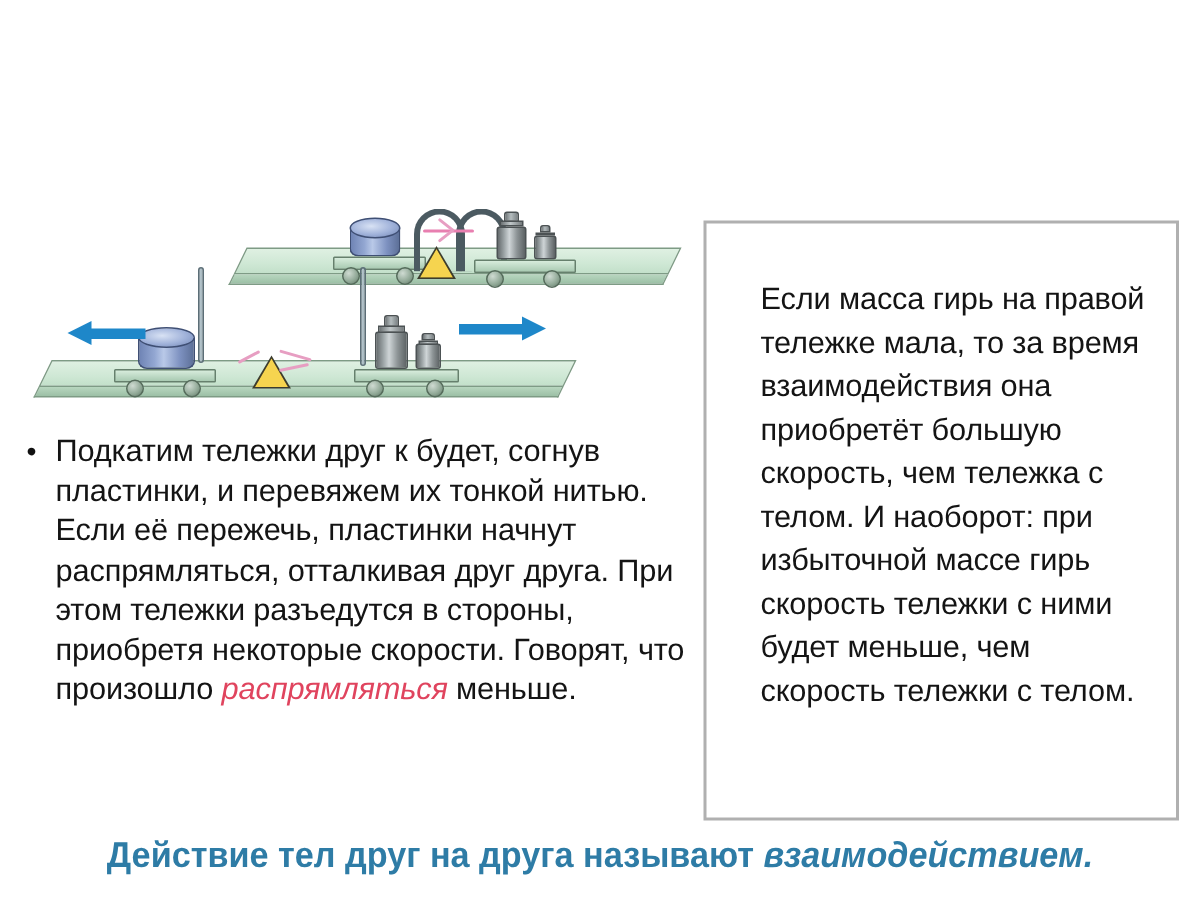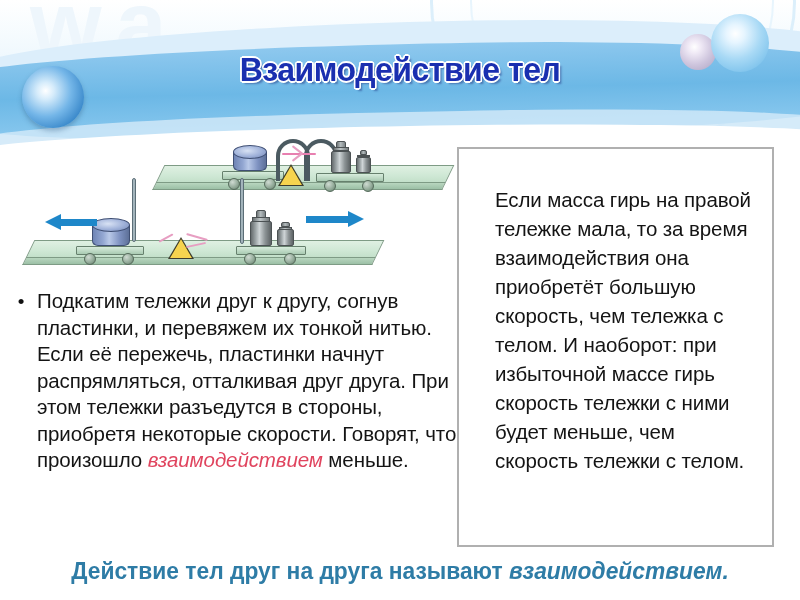--- a/index.html
+++ b/index.html
@@ -114,51 +114,36 @@
   .arrow.left .shaft{right:0;left:14px;}
   .arrow.left .head{left:0;border-right:16px solid #1e87c9;}
 
   
   .bulletBlock{position:absolute;left:14px;top:288px;width:452px;display:flex;gap:9px;}
   .bulletDot{flex:0 0 auto;width:14px;font-size:19px;line-height:28px;color:#111;text-align:center;}
   .bulletText{flex:1 1 auto;font-size:20.5px;line-height:26.5px;color:#141414;
               letter-spacing:-0.1px;}
   .em-red{color:#e0445e;font-style:italic;font-weight:normal;}
 
-  .sidebox{position:absolute;left:457px;top:147px;width:317px;height:400px;
+  .sidebox{position:absolute;left:469px;top:147px;width:317px;height:400px;
            background:#ffffff;border:2px solid #b0b0b0;box-sizing:border-box;}
   .sideboxText{position:absolute;left:36px;top:36px;width:258px;
            font-size:20.5px;line-height:29px;color:#141414;letter-spacing:-0.1px;}
 
   .footer{position:absolute;left:0;top:557px;width:800px;text-align:center;
           font-family:"Liberation Sans","DejaVu Sans",sans-serif;
           font-weight:bold;font-size:24px;color:#2e7ca6;transform:scaleX(.95);
           text-shadow:0 1px 1px rgba(255,255,255,.9);}
   .footer .it{font-style:italic;}
 </style>
 </head>
 <body>
 
 <div id="slide">
 
-  <div class="banner">
-    <div class="bannerWatermark">wa</div>
-    <div class="arcline" style="left:430px;top:-150px;width:360px;height:300px;border-color:#d8edfb;border-width:3px;"></div>
-    <div class="arcline" style="left:470px;top:-130px;width:300px;height:260px;border-color:#e6f4fd;border-width:2px;"></div>
-    <div class="swoosh-pale"></div>
-    <div class="swoosh-main"></div>
-    <div class="swoosh-low"></div>
-    <div class="swoosh-white"></div>
-
-    <div class="sphere" id="sphere-small-right"></div>
-    <div class="sphere" id="sphere-big-right"></div>
-    <div class="sphere" id="sphere-left"></div>
-
-    <div class="title">Взаимодействие тел</div>
-  </div>
 
   <div class="figure">
 
     <div class="plank" style="left:150px;top:25px;width:290px;height:18px;transform:skewX(-26deg);">
       <div class="top"></div>
         <div class="edge"></div>
     </div>
 
     <div class="cyl" style="left:223px;top:5px;width:34px;height:26px;">
       <div class="body"></div>
@@ -238,21 +223,21 @@
       <div class="wheel" style="left:48px;top:7px;"></div>
     </div>
     <div class="arrow right" style="left:296px;top:74px;width:58px;">
       <div class="shaft"></div>
         <div class="head"></div>
     </div>
   </div>
 
   <div class="bulletBlock">
     <div class="bulletDot">•</div>
-    <div class="bulletText"><span>Подкатим тележки друг к другу, согнув пластинки, и перевяжем их тонкой нитью. Если её пережечь, пластинки начнут распрямляться, отталкивая друг друга. При этом тележки разъедутся в стороны, приобретя некоторые скорости. Говорят, что произошло </span><span class="em-red">взаимодействием</span><span> меньше.</span></div>
+    <div class="bulletText"><span>Подкатим тележки друг к будет, согнув пластинки, и перевяжем их тонкой нитью. Если её пережечь, пластинки начнут распрямляться, отталкивая друг друга. При этом тележки разъедутся в стороны, приобретя некоторые скорости. Говорят, что произошло </span><span class="em-red">распрямляться</span><span> меньше.</span></div>
   </div>
 
   <div class="sidebox">
     <div class="sideboxText">Если масса гирь на правой тележке мала, то за время взаимодействия она приобретёт большую скорость, чем тележка с телом. И наоборот: при избыточной массе гирь скорость тележки с ними будет меньше, чем скорость тележки с телом.</div>
   </div>
 
   <div class="footer"><span>Действие тел друг на друга называют </span><span class="it">взаимодействием.</span></div>
 
 </div>
 

